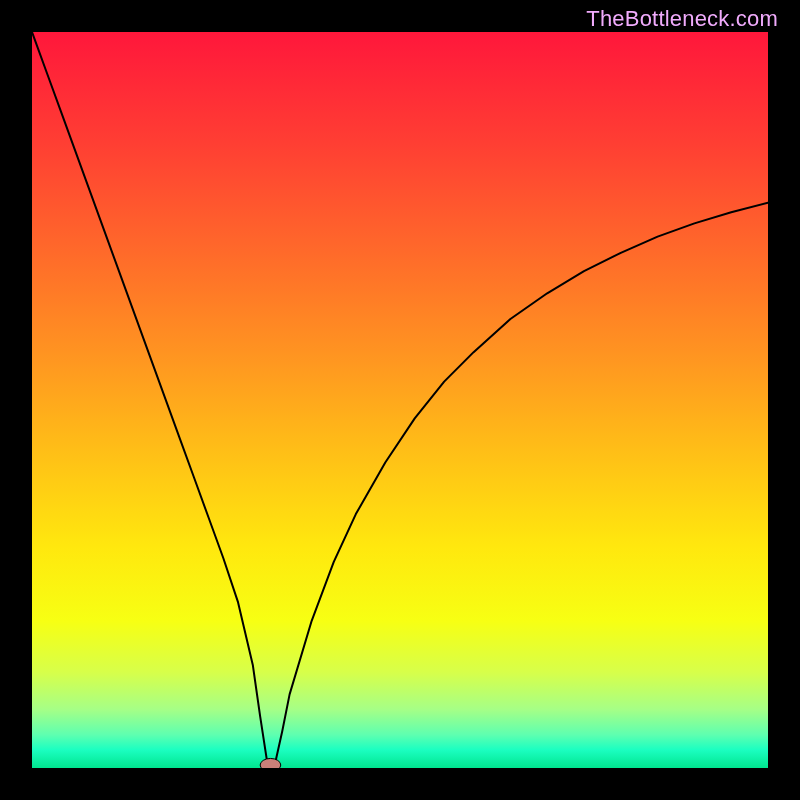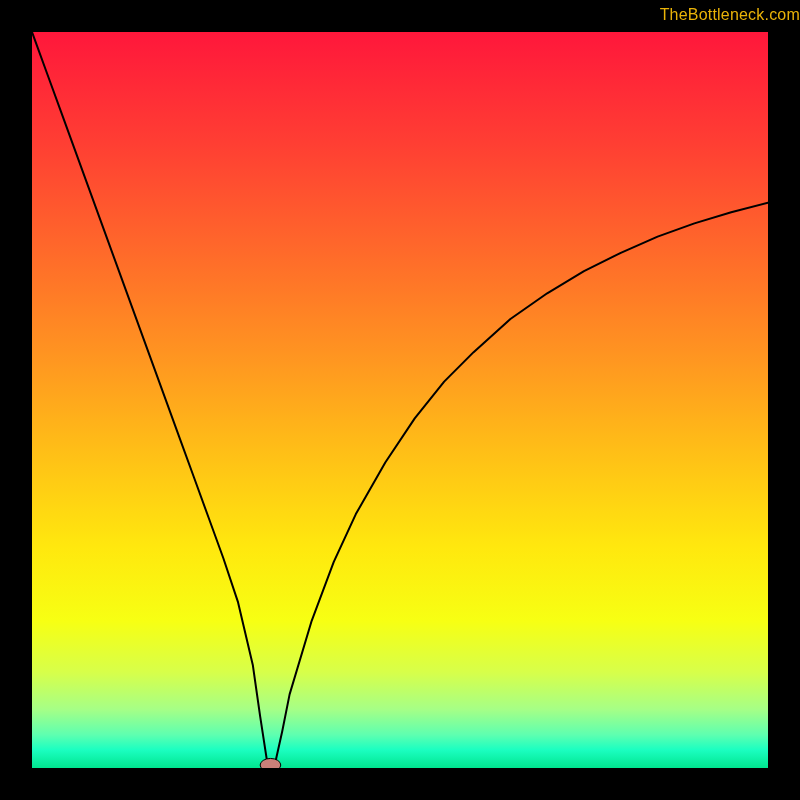--- a/index.html
+++ b/index.html
@@ -22,23 +22,23 @@
   .plot {
     position: absolute;
     left: 32px;
     top: 32px;
     width: 736px;
     height: 736px;
   }
   .watermark {
     position: absolute;
     top: 6px;
-    right: 0;
-    color: #eab308;
-    font-size: 16px;
+    right: 22px;
+    color: #f0abfc;
+    font-size: 22px;
     font-weight: 500;
     letter-spacing: 0.2px;
     z-index: 10;
   }
   svg { display: block; }
 </style>
 </head>
 <body>
 
 <div class="frame">

